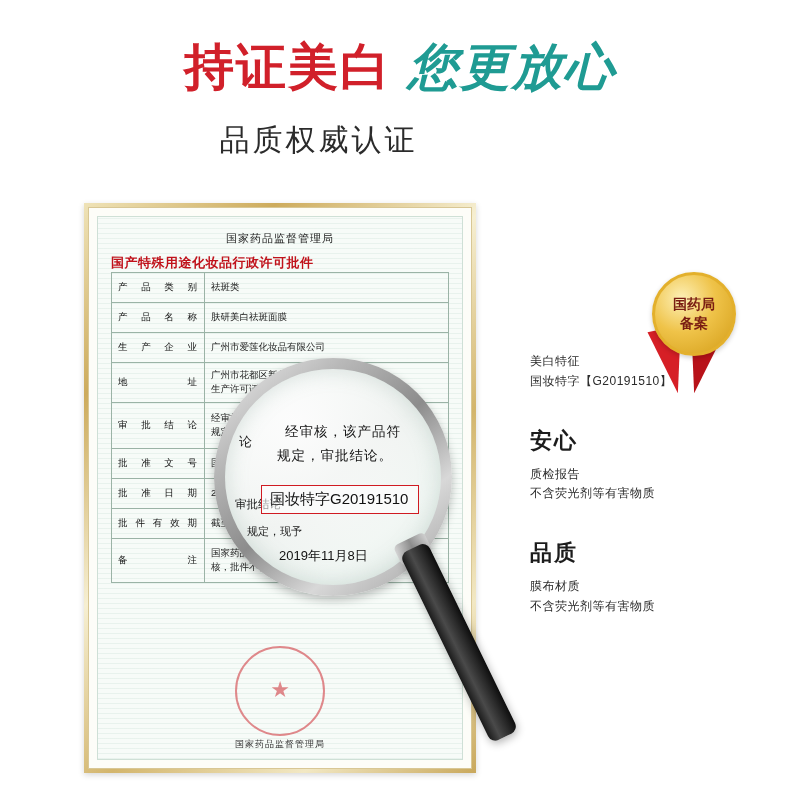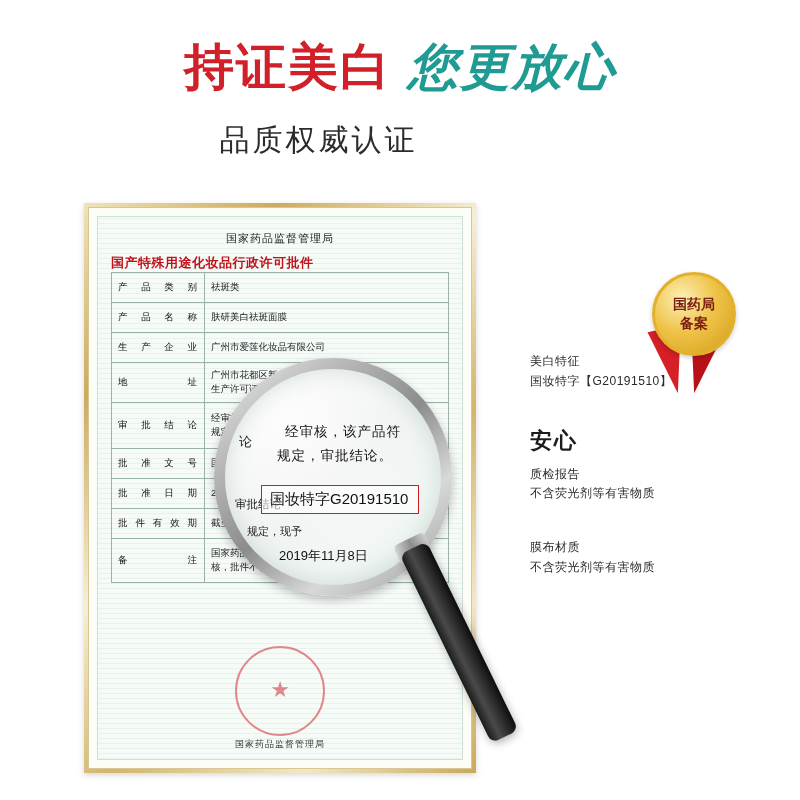--- a/index.html
+++ b/index.html
@@ -415,18 +415,19 @@
     <div class="feature">
       <div class="feature-line">美白特征</div>
       <div class="feature-line">国妆特字【G20191510】</div>
     </div>
     <div class="feature">
       <div class="feature-title">安心</div>
       <div class="feature-line">质检报告</div>
       <div class="feature-line">不含荧光剂等有害物质</div>
     </div>
     <div class="feature">
+      <div class="feature-title">品质</div>
       <div class="feature-line">膜布材质</div>
       <div class="feature-line">不含荧光剂等有害物质</div>
     </div>
   </div>
 
 </div>
 
 </body></html>

